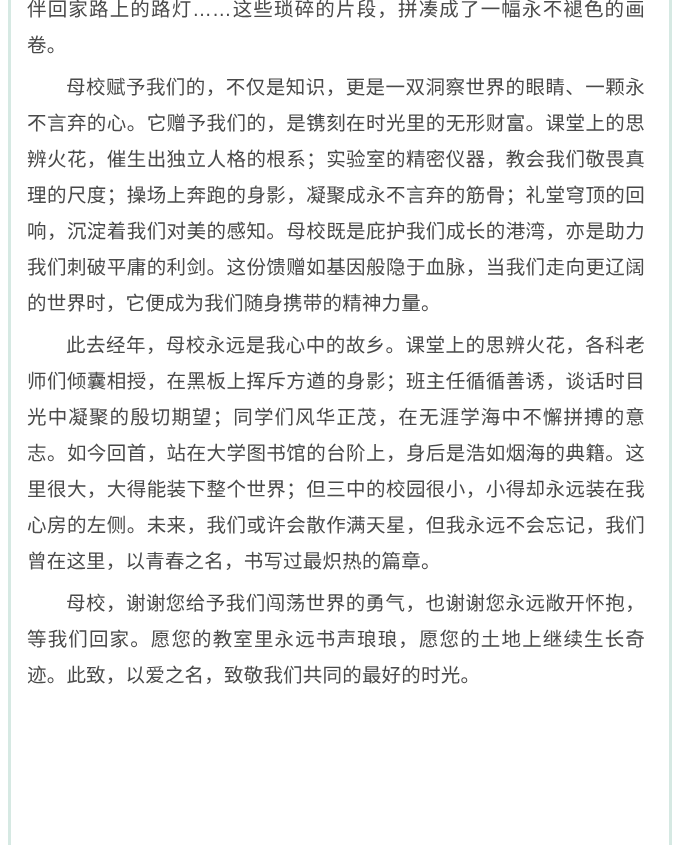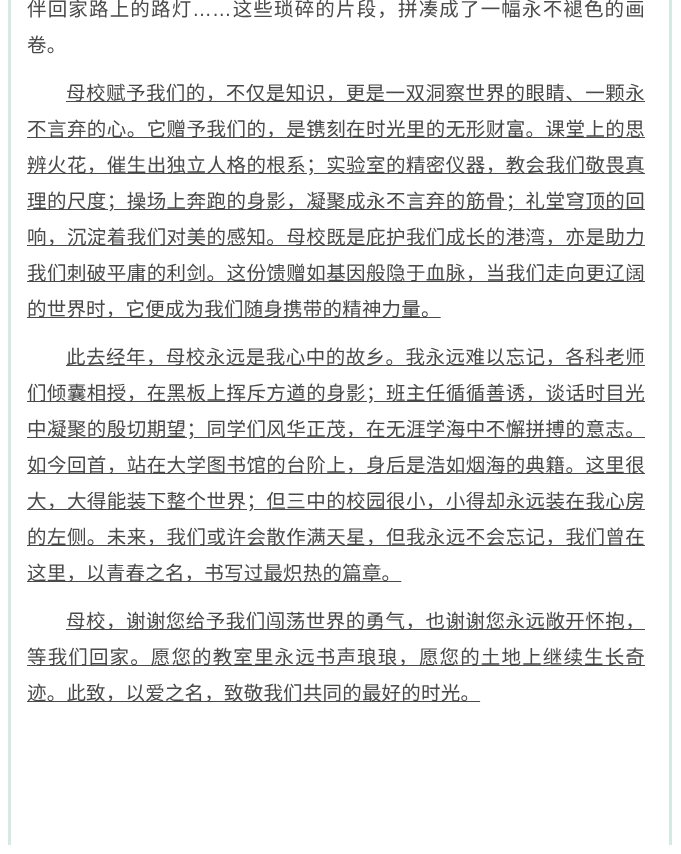--- a/index.html
+++ b/index.html
@@ -46,35 +46,35 @@
     padding: 0;
     font-size: 19.5px;
     line-height: 36px;
     letter-spacing: 0.2px;
     text-align: justify;
     text-justify: inter-ideograph;
     word-break: break-all;
     color: #4a4a4a;
   }
   p.para.indent { text-indent: 2em; }
-  p.para + p.para { margin-top: 12px; text-decoration: underline; }
+  p.para + p.para { margin-top: 6px; }
 </style>
 </head>
 <body>
 
 <div class="page">
 
   <div class="edge-rule left"></div>
   <div class="edge-rule right"></div>
 
   <div class="doc-body">
 
     <p class="para">伴回家路上的路灯……这些琐碎的片段，拼凑成了一幅永不褪色的画卷。</p>
 
     <p class="para indent">母校赋予我们的，不仅是知识，更是一双洞察世界的眼睛、一颗永不言弃的心。它赠予我们的，是镌刻在时光里的无形财富。课堂上的思辨火花，催生出独立人格的根系；实验室的精密仪器，教会我们敬畏真理的尺度；操场上奔跑的身影，凝聚成永不言弃的筋骨；礼堂穹顶的回响，沉淀着我们对美的感知。母校既是庇护我们成长的港湾，亦是助力我们刺破平庸的利剑。这份馈赠如基因般隐于血脉，当我们走向更辽阔的世界时，它便成为我们随身携带的精神力量。</p>
 
 
-    <p class="para indent">此去经年，母校永远是我心中的故乡。我永远难以忘记，各科老师们倾囊相授，在黑板上挥斥方遒的身影；班主任循循善诱，谈话时目光中凝聚的殷切期望；同学们风华正茂，在无涯学海中不懈拼搏的意志。如今回首，站在大学图书馆的台阶上，身后是浩如烟海的典籍。这里很大，大得能装下整个世界；但三中的校园很小，小得却永远装在我心房的左侧。未来，我们或许会散作满天星，但我永远不会忘记，我们曾在这里，以青春之名，书写过最炽热的篇章。</p>
+    <p class="para indent">此去经年，母校永远是我心中的故乡。课堂上的思辨火花，各科老师们倾囊相授，在黑板上挥斥方遒的身影；班主任循循善诱，谈话时目光中凝聚的殷切期望；同学们风华正茂，在无涯学海中不懈拼搏的意志。如今回首，站在大学图书馆的台阶上，身后是浩如烟海的典籍。这里很大，大得能装下整个世界；但三中的校园很小，小得却永远装在我心房的左侧。未来，我们或许会散作满天星，但我永远不会忘记，我们曾在这里，以青春之名，书写过最炽热的篇章。</p>
 
     <p class="para indent">母校，谢谢您给予我们闯荡世界的勇气，也谢谢您永远敞开怀抱，等我们回家。愿您的教室里永远书声琅琅，愿您的土地上继续生长奇迹。此致，以爱之名，致敬我们共同的最好的时光。</p>
 
   </div>
 </div>
 
 </body></html>

